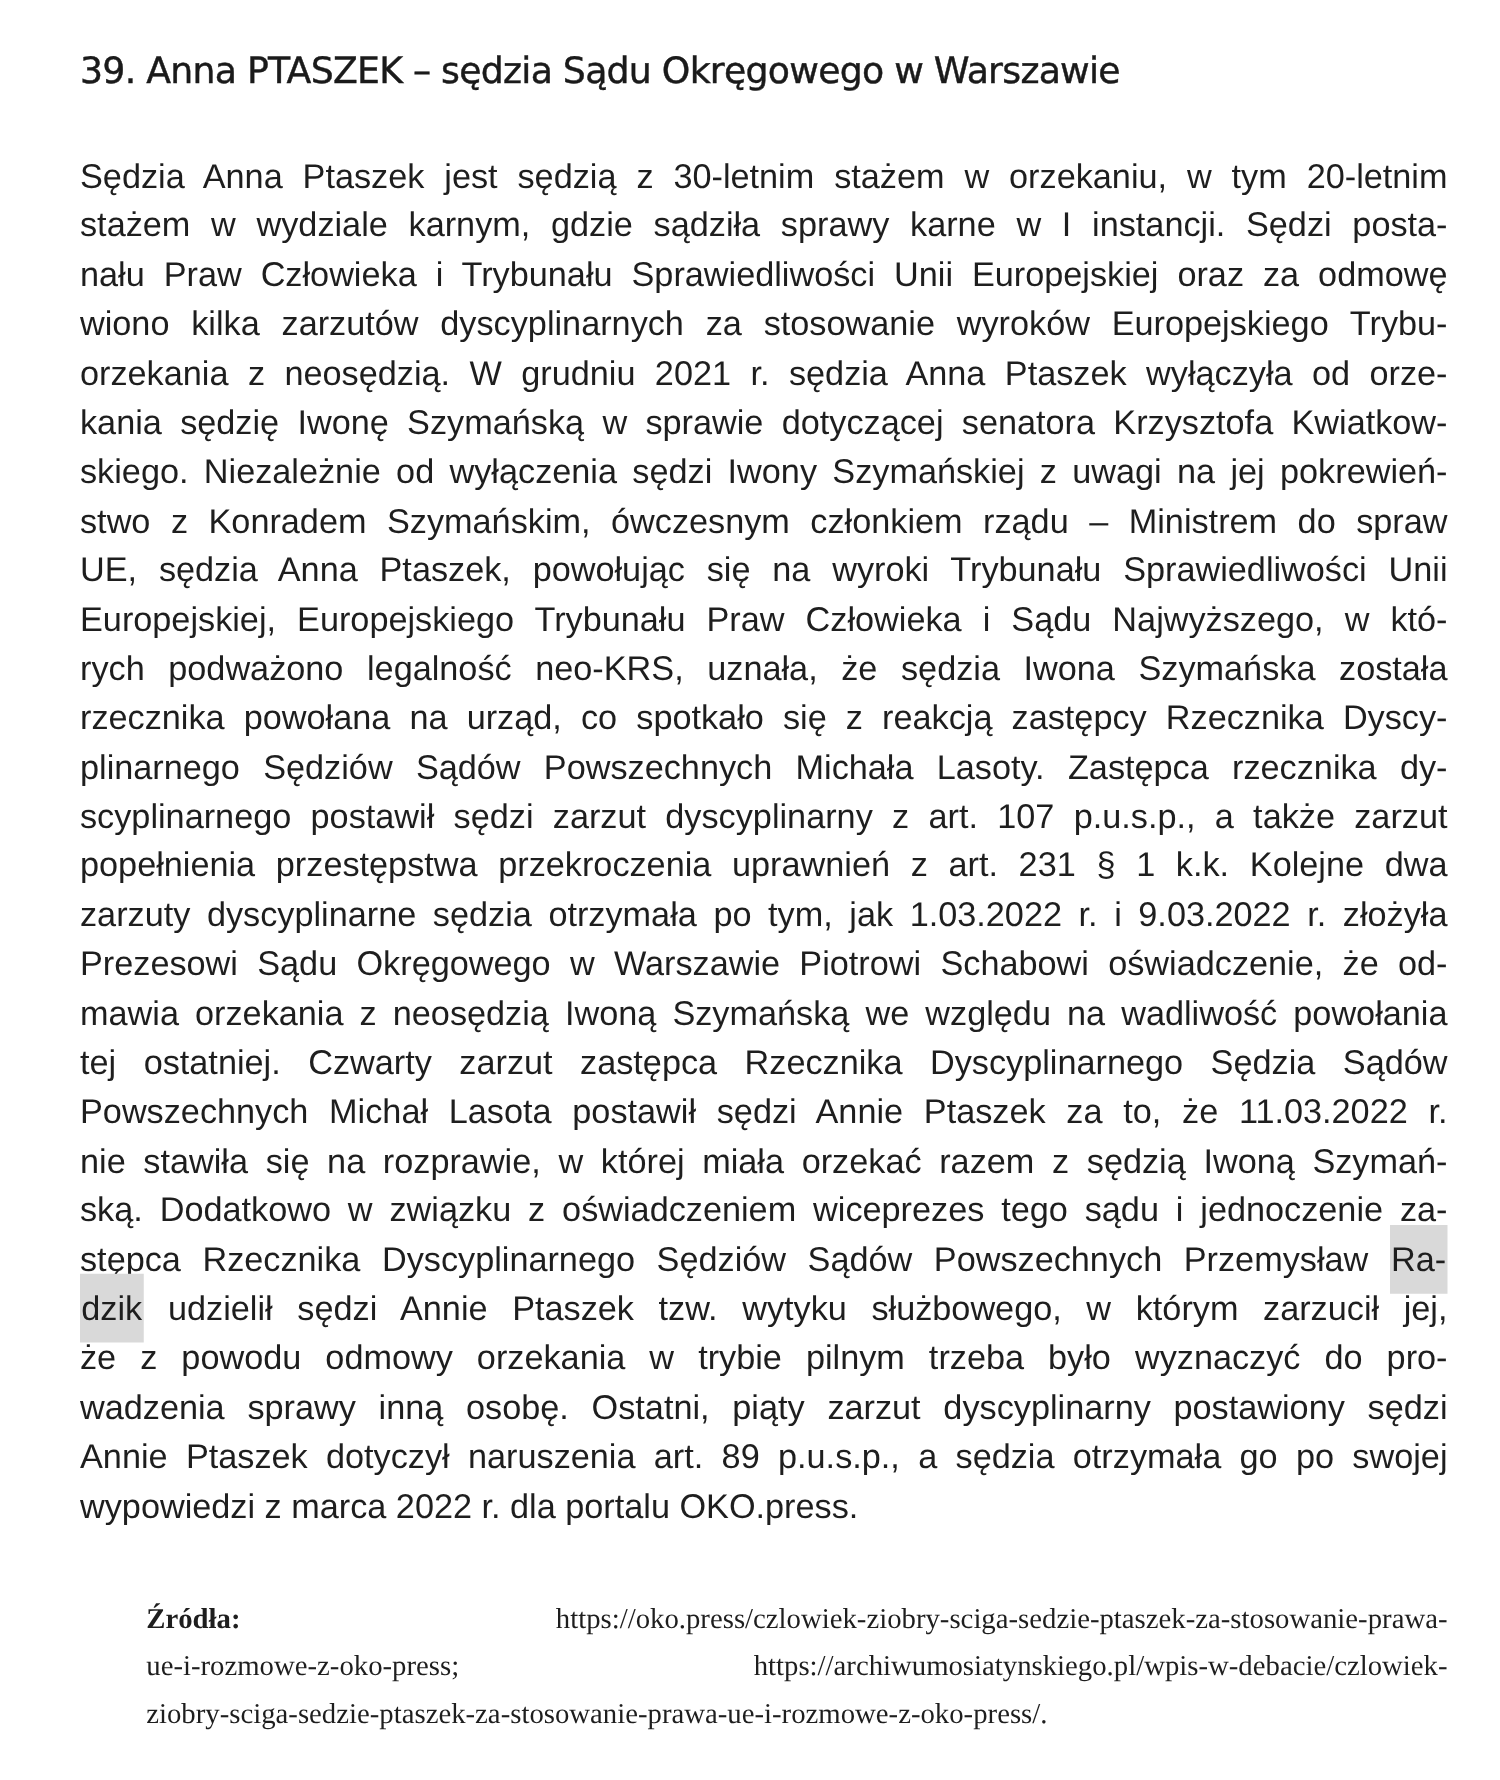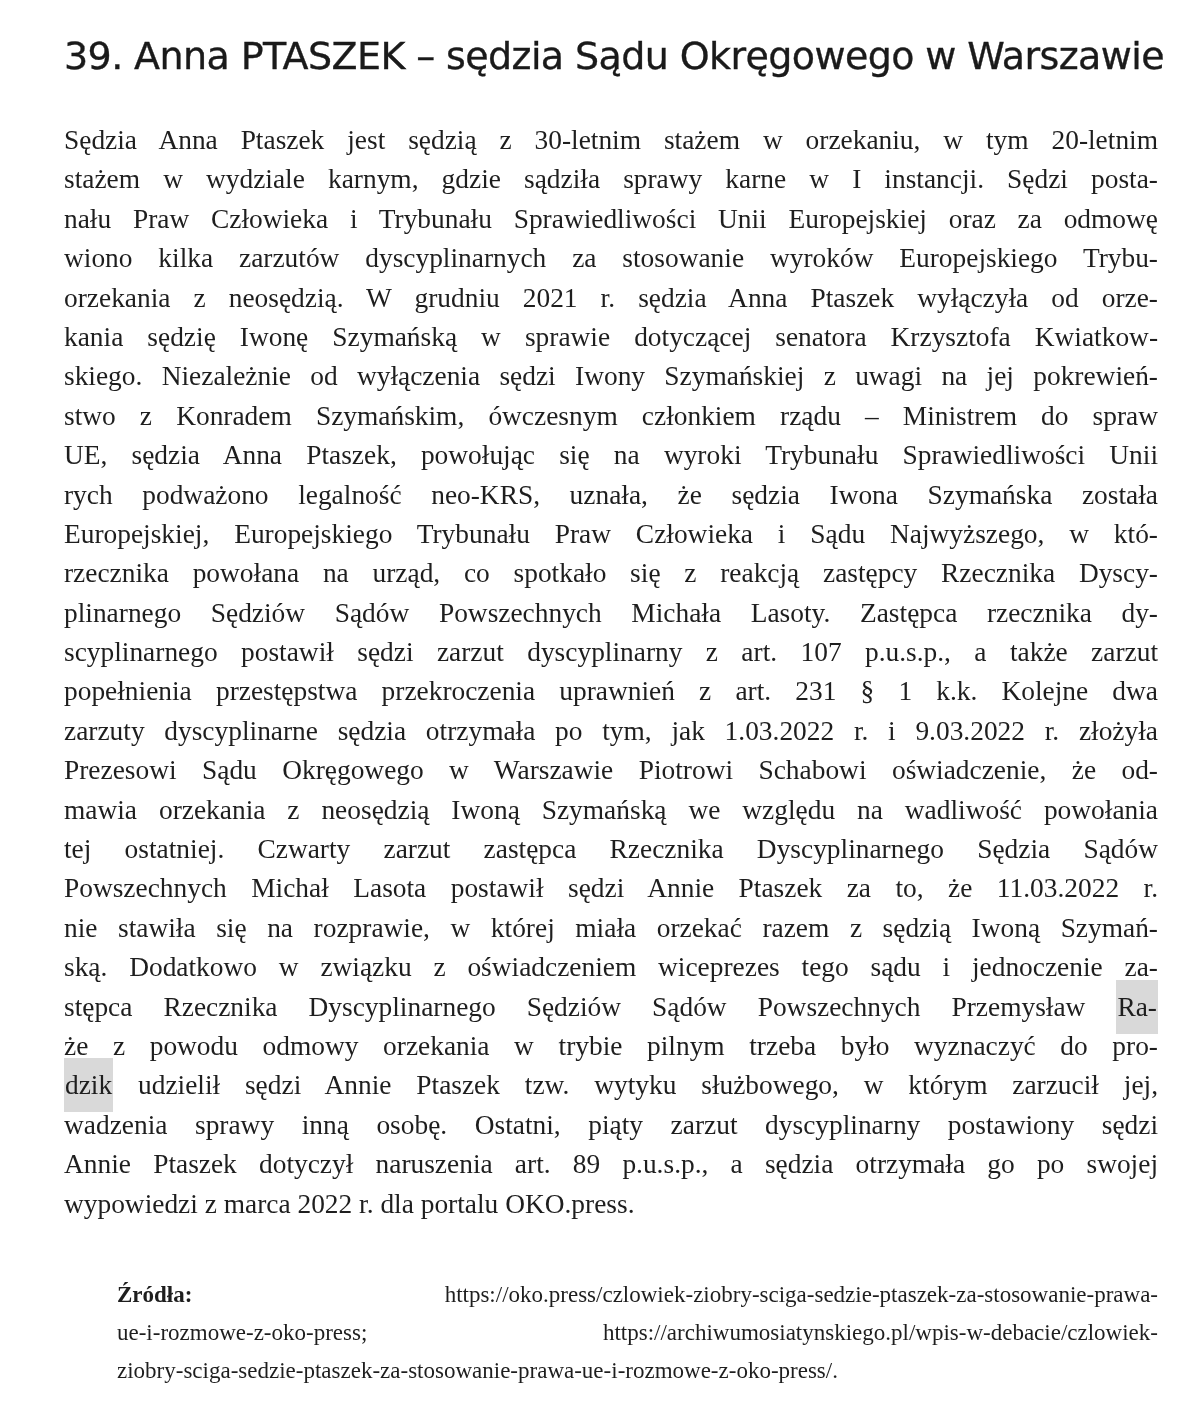--- a/index.html
+++ b/index.html
@@ -20,35 +20,35 @@
       top: 0;
       width: 1200px;
       height: 1424px;
     }
     .heading {
       position: absolute;
       left: 64px;
       top: 36px;
       width: 1100px;
       font-family: "DejaVu Sans", sans-serif;
-      font-size: 38px;
+      font-size: 29px;
       font-weight: normal;
       letter-spacing: -0.6px;
       color: #1a1a1a;
       margin: 0;
       line-height: 40px;
       white-space: nowrap;
       -webkit-text-stroke: 0.35px #1a1a1a;
     }
     .body-text {
       position: absolute;
       left: 64px;
       top: 121px;
       width: 1094px;
-      font-family: Liberation Serif, serif;
+      font-family: Liberation Sans, sans-serif;
       font-size: 27.4px;
       line-height: 39.4px;
       color: #1e1e1e;
     }
     .line {
       display: block;
       height: 39.4px;
       white-space: nowrap;
       text-align: justify;
       text-align-last: justify;
@@ -89,36 +89,36 @@
   <div class="body-text">
     <span class="line">Sędzia Anna Ptaszek jest sędzią z 30-letnim stażem w orzekaniu, w tym 20-letnim</span>
     <span class="line">stażem w wydziale karnym, gdzie sądziła sprawy karne w I instancji. Sędzi posta-</span>
     <span class="line">nału Praw Człowieka i Trybunału Sprawiedliwości Unii Europejskiej oraz za odmowę</span>
     <span class="line">wiono kilka zarzutów dyscyplinarnych za stosowanie wyroków Europejskiego Trybu-</span>
     <span class="line">orzekania z neosędzią. W grudniu 2021 r. sędzia Anna Ptaszek wyłączyła od orze-</span>
     <span class="line">kania sędzię Iwonę Szymańską w sprawie dotyczącej senatora Krzysztofa Kwiatkow-</span>
     <span class="line">skiego. Niezależnie od wyłączenia sędzi Iwony Szymańskiej z uwagi na jej pokrewień-</span>
     <span class="line">stwo z Konradem Szymańskim, ówczesnym członkiem rządu – Ministrem do spraw</span>
     <span class="line">UE, sędzia Anna Ptaszek, powołując się na wyroki Trybunału Sprawiedliwości Unii</span>
+    <span class="line">Europejskiej, Europejskiego Trybunału Praw Człowieka i Sądu Najwyższego, w któ-</span>
     <span class="line">rych podważono legalność neo-KRS, uznała, że sędzia Iwona Szymańska została</span>
-    <span class="line">Europejskiej, Europejskiego Trybunału Praw Człowieka i Sądu Najwyższego, w któ-</span>
     <span class="line">rzecznika powołana na urząd, co spotkało się z reakcją zastępcy Rzecznika Dyscy-</span>
     <span class="line">plinarnego Sędziów Sądów Powszechnych Michała Lasoty. Zastępca rzecznika dy-</span>
     <span class="line">scyplinarnego postawił sędzi zarzut dyscyplinarny z art. 107 p.u.s.p., a także zarzut</span>
     <span class="line">popełnienia przestępstwa przekroczenia uprawnień z art. 231 § 1 k.k. Kolejne dwa</span>
     <span class="line">zarzuty dyscyplinarne sędzia otrzymała po tym, jak 1.03.2022 r. i 9.03.2022 r. złożyła</span>
     <span class="line">Prezesowi Sądu Okręgowego w Warszawie Piotrowi Schabowi oświadczenie, że od-</span>
     <span class="line">mawia orzekania z neosędzią Iwoną Szymańską we względu na wadliwość powołania</span>
     <span class="line">tej ostatniej. Czwarty zarzut zastępca Rzecznika Dyscyplinarnego Sędzia Sądów</span>
     <span class="line">Powszechnych Michał Lasota postawił sędzi Annie Ptaszek za to, że 11.03.2022 r.</span>
     <span class="line">nie stawiła się na rozprawie, w której miała orzekać razem z sędzią Iwoną Szymań-</span>
     <span class="line">ską. Dodatkowo w związku z oświadczeniem wiceprezes tego sądu i jednoczenie za-</span>
     <span class="line"><span>stępca Rzecznika Dyscyplinarnego Sędziów Sądów Powszechnych Przemysław </span><span class="hl">Ra-</span></span>
+    <span class="line"><span class="hl">dzik</span><span> udzielił sędzi Annie Ptaszek tzw. wytyku służbowego, w którym zarzucił jej,</span></span>
     <span class="line">że z powodu odmowy orzekania w trybie pilnym trzeba było wyznaczyć do pro-</span>
-    <span class="line"><span class="hl">dzik</span><span> udzielił sędzi Annie Ptaszek tzw. wytyku służbowego, w którym zarzucił jej,</span></span>
     <span class="line">wadzenia sprawy inną osobę. Ostatni, piąty zarzut dyscyplinarny postawiony sędzi</span>
     <span class="line">Annie Ptaszek dotyczył naruszenia art. 89 p.u.s.p., a sędzia otrzymała go po swojej</span>
     <span class="line last">wypowiedzi z marca 2022 r. dla portalu OKO.press.</span>
   </div>
 
   <div class="sources">
     <span class="line"><span class="src-label">Źródła:</span><span> https://oko.press/czlowiek-ziobry-sciga-sedzie-ptaszek-za-stosowanie-prawa-</span></span>
     <span class="line">ue-i-rozmowe-z-oko-press; https://archiwumosiatynskiego.pl/wpis-w-debacie/czlowiek-</span>
     <span class="line last">ziobry-sciga-sedzie-ptaszek-za-stosowanie-prawa-ue-i-rozmowe-z-oko-press/.</span>
   </div>

